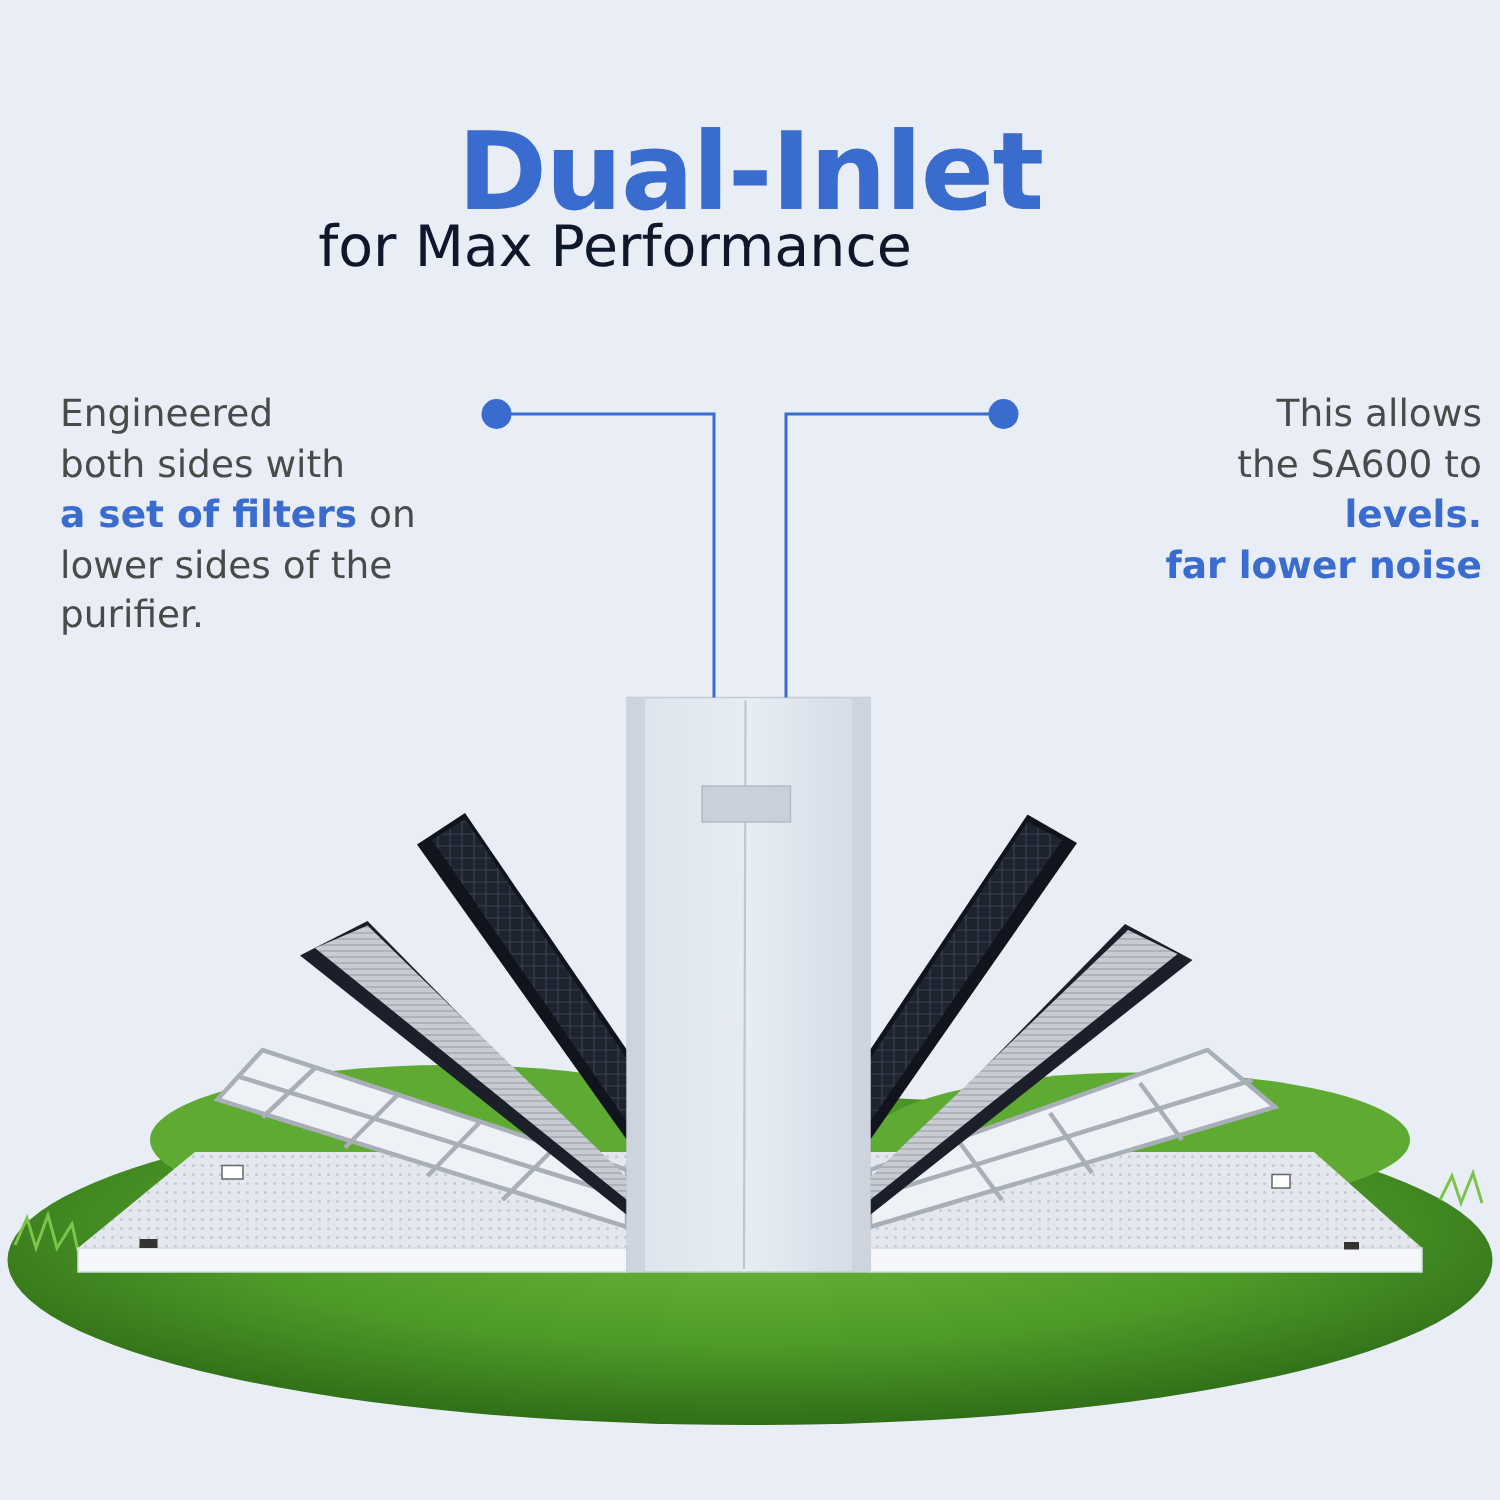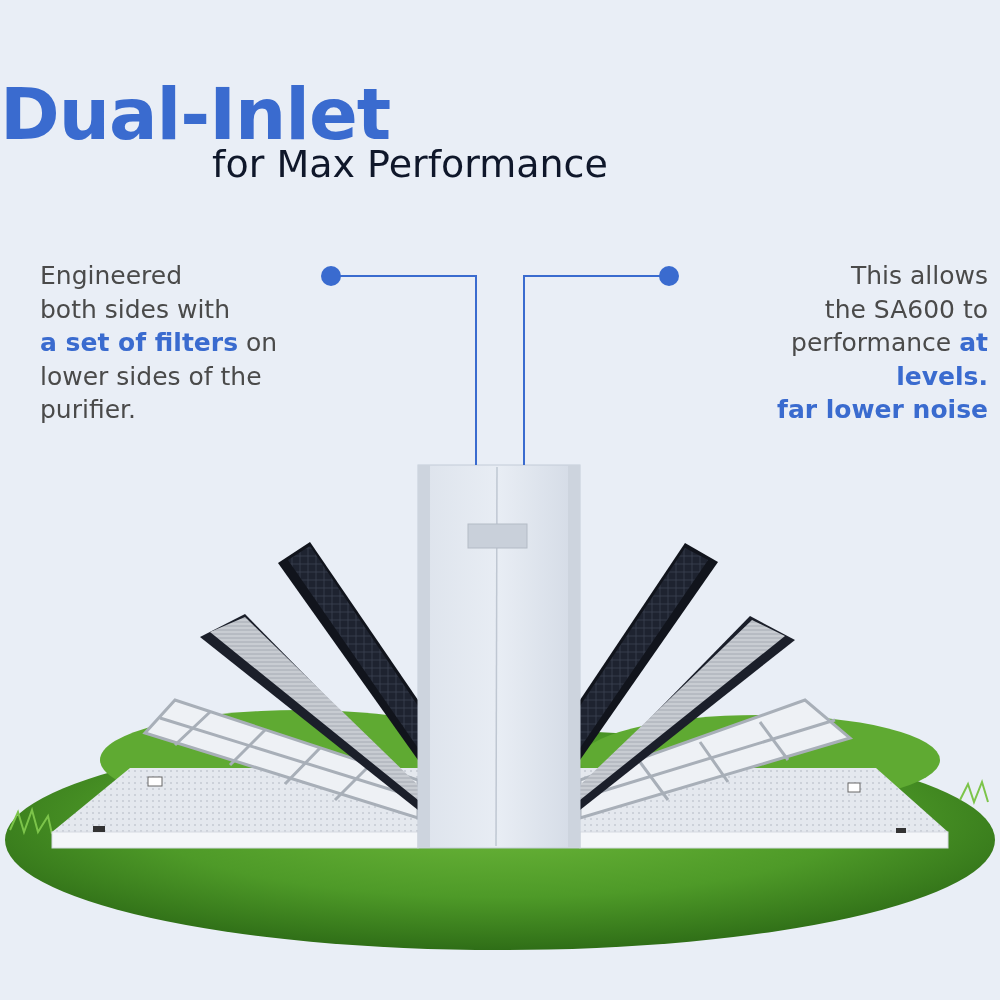--- a/index.html
+++ b/index.html
@@ -1,17 +1,17 @@
 <!DOCTYPE html>
 <html><head>
 <meta charset="utf-8">
 <style>
   html, body { margin:0; padding:0; }
   body { width:1000px; height:1000px; overflow:hidden; background:#E9EEF6; position:relative; font-family:"Liberation Sans", sans-serif; }
-  .title { position:absolute; left:0; width:1000px; top:78px; font-family:"DejaVu Sans", sans-serif; font-weight:bold; font-size:72px; letter-spacing:-1px; color:#3A6BCF; line-height:72px; }
+  .title { position:absolute; left:0; width:1000px; top:78px; text-align:center; font-family:"DejaVu Sans", sans-serif; font-weight:bold; font-size:72px; letter-spacing:-1px; color:#3A6BCF; line-height:72px; }
   .subtitle { position:absolute; left:0; width:820px; top:140px; text-align:center; font-family:"DejaVu Sans", sans-serif; font-size:38px; color:#0f172a; line-height:48px; }
   .callout { position:absolute; font-family:"DejaVu Sans", sans-serif; font-size:25px; line-height:33.5px; color:#4A4A4A; }
   .callout .hl { color:#3A6BCF; font-weight:bold; }
   .callout-left { left:40px; width:272px; top:259px; }
   .callout-right { left:688px; width:300px; top:259px; text-align:right; }
   .connector { position:absolute; left:0; top:0; }
   .scene { position:absolute; left:0; top:0; width:1000px; height:1000px; }
 </style>
 </head>
 <body>
@@ -123,16 +123,15 @@
   <div>Engineered</div>
   <div>both sides with</div>
   <div><span class="hl">a set of filters</span><span style="white-space:pre"> on</span></div>
   <div>lower sides of the</div>
   <div>purifier.</div>
 </div>
 
 <div class="callout callout-right">
   <div>This allows</div>
   <div>the SA600 to</div>
-  <div><span style="white-space:pre">performance </span><span class="hl">at</span></div>
   <div class="hl">levels.</div>
   <div class="hl">far lower noise</div>
 </div>
 
 </body></html>

